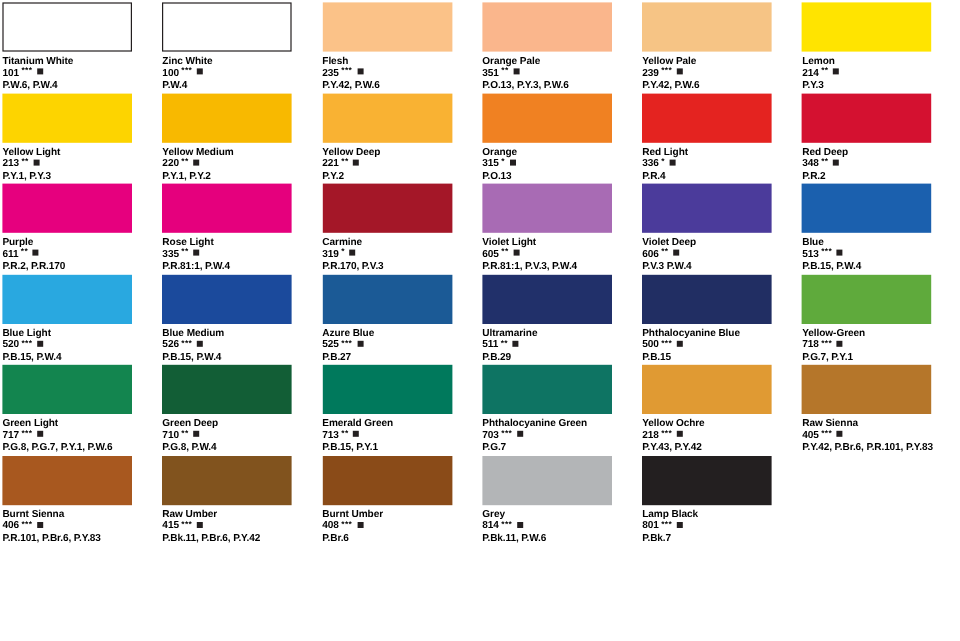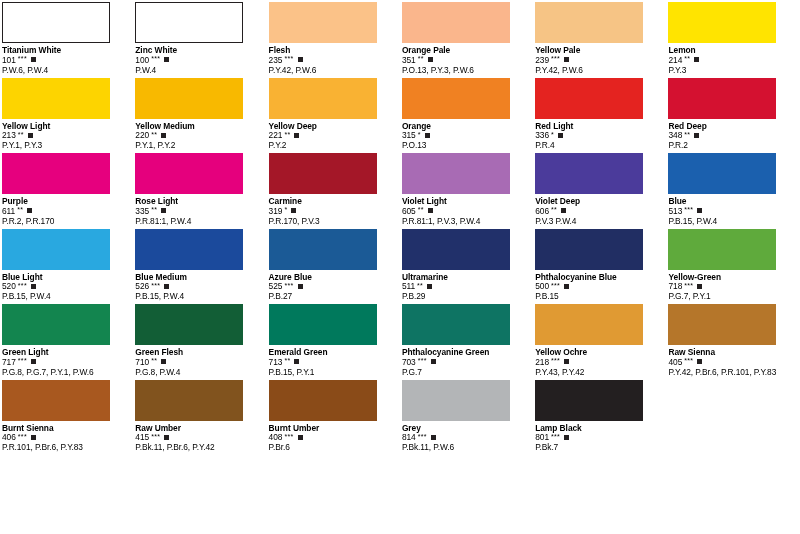--- a/index.html
+++ b/index.html
@@ -51,21 +51,21 @@
     line-height: 1.18;
   }
   .name {
     font-size: 8.4px;
     font-weight: bold;
     letter-spacing: -0.05px;
     white-space: nowrap;
   }
   .coderow {
     font-size: 8.4px;
-    font-weight: normal;
+    font-weight: bold;
     white-space: nowrap;
     display: flex;
     align-items: baseline;
     gap: 2px;
   }
   .code {
     letter-spacing: -0.05px;
   }
   .stars {
     font-size: 7px;
@@ -77,21 +77,21 @@
     display: inline-block;
     width: 5px;
     height: 5px;
     background: #231f20;
     margin-left: 2px;
     position: relative;
     top: -0.5px;
   }
   .pigments {
     font-size: 8.4px;
-    font-weight: normal;
+    font-weight: bold;
     letter-spacing: -0.1px;
     white-space: nowrap;
   }
 </style>
 </head>
 <body>
 
 <div id="chart">
   <div class="grid">
       <div class="swatch-cell">
@@ -390,21 +390,21 @@
             <span class="code">717</span>
             <span class="stars">***</span>
             <span class="square"></span>
           </div>
           <div class="pigments">P.G.8, P.G.7, P.Y.1, P.W.6</div>
         </div>
       </div>
       <div class="swatch-cell">
         <div class="chip" title="Green Deep" style="background: rgb(18, 94, 54);"></div>
         <div class="info">
-          <div class="name">Green Flesh</div>
+          <div class="name">Green Deep</div>
           <div class="coderow">
             <span class="code">710</span>
             <span class="stars">**</span>
             <span class="square"></span>
           </div>
           <div class="pigments">P.G.8, P.W.4</div>
         </div>
       </div>
       <div class="swatch-cell">
         <div class="chip" title="Emerald Green" style="background: rgb(0, 121, 92);"></div>

